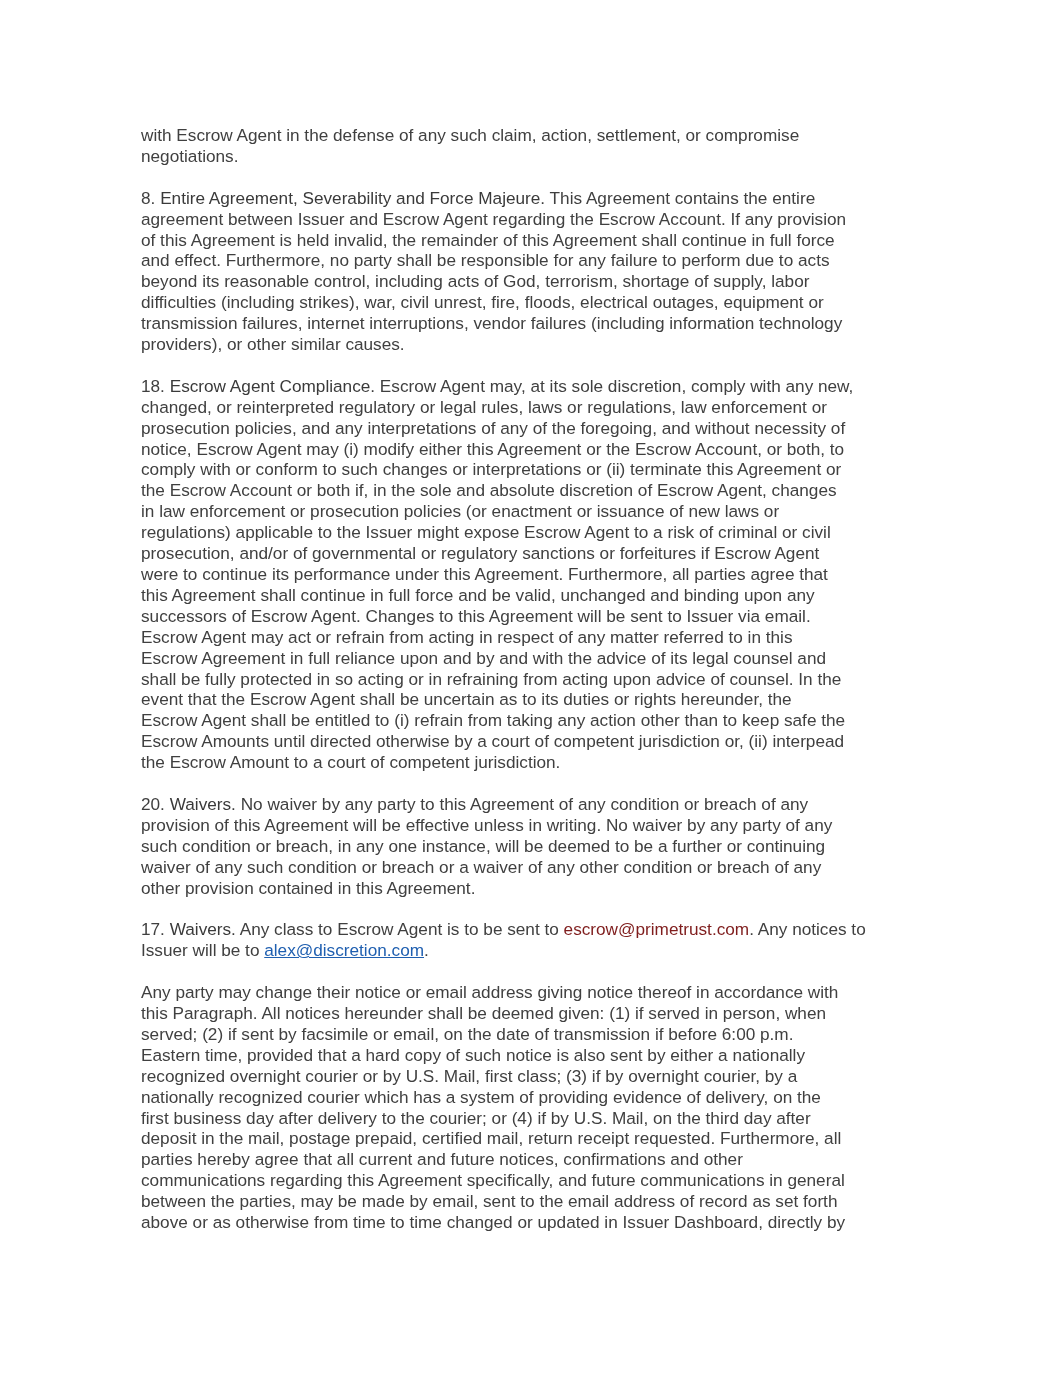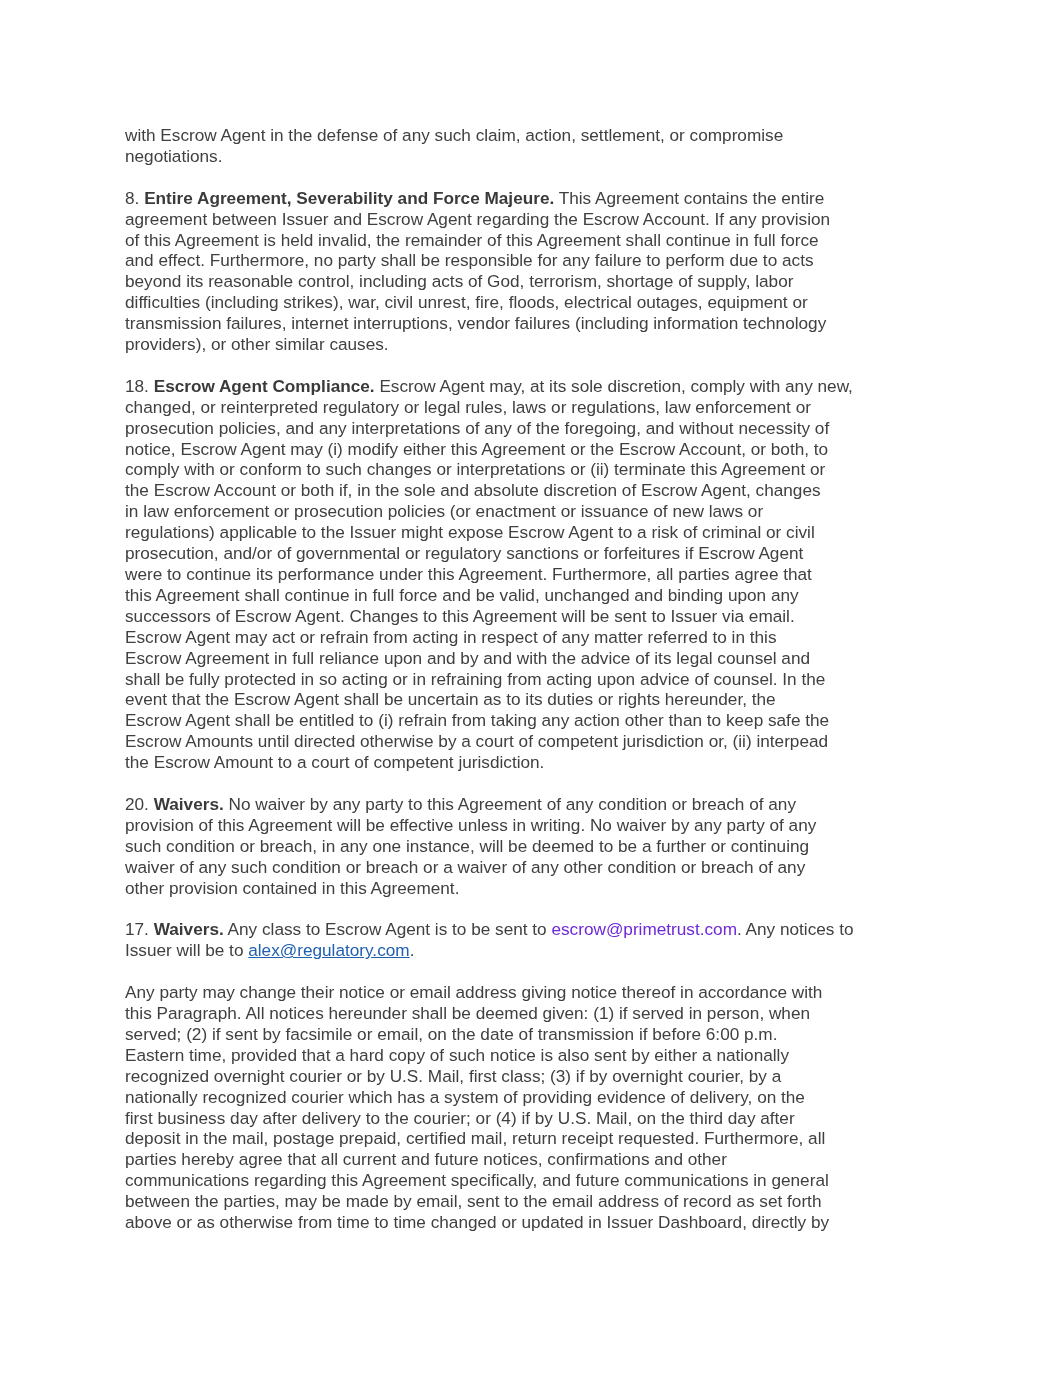--- a/index.html
+++ b/index.html
@@ -1,24 +1,24 @@
 <!DOCTYPE html>
 <html><head>
 <meta charset="utf-8">
 <style>
   html, body { margin: 0; padding: 0; background: #ffffff; }
   body { width: 1063px; height: 1375px; position: relative; overflow: hidden; }
   .page {
-    position: absolute; left: 125px; top: 125px; width: 790px;
+    position: absolute; left: 141px; top: 125px; width: 790px;
     font-family: "Liberation Sans", sans-serif;
     font-size: 17.2px; line-height: 20.9px; color: #404040;
   }
   .para { margin: 0 0 20.9px 0; white-space: pre-line; }
-  .para b { font-weight: bold; color: #3a3a3a; }
-  .link-plain { color: #6d28d9; text-decoration: none; }
+  .para b { font-weight: normal; color: #3a3a3a; }
+  .link-plain { color: #7f1d1d; text-decoration: none; }
   .link-under { color: #1f5fb0; text-decoration: underline; }
 </style>
 </head>
 <body>
 
 <div class="page">
   <p class="para">with Escrow Agent in the defense of any such claim, action, settlement, or compromise
 negotiations.</p>
 
   <p class="para"><span>8.</span> <b>Entire Agreement, Severability and Force Majeure.</b><span> This Agreement contains the entire
@@ -50,21 +50,21 @@
 Escrow Amounts until directed otherwise by a court of competent jurisdiction or, (ii) interpead
 the Escrow Amount to a court of competent jurisdiction.</span></p>
 
   <p class="para"><span>20.</span> <b>Waivers.</b><span> No waiver by any party to this Agreement of any condition or breach of any
 provision of this Agreement will be effective unless in writing. No waiver by any party of any
 such condition or breach, in any one instance, will be deemed to be a further or continuing
 waiver of any such condition or breach or a waiver of any other condition or breach of any
 other provision contained in this Agreement.</span></p>
 
   <p class="para"><span>17.</span> <b>Waivers.</b><span> Any class to Escrow Agent is to be sent to </span><a class="link-plain">escrow@primetrust.com</a><span>. Any notices to
-Issuer will be to </span><a class="link-under">alex@regulatory.com</a><span>.</span></p>
+Issuer will be to </span><a class="link-under">alex@discretion.com</a><span>.</span></p>
 
   <p class="para">Any party may change their notice or email address giving notice thereof in accordance with
 this Paragraph. All notices hereunder shall be deemed given: (1) if served in person, when
 served; (2) if sent by facsimile or email, on the date of transmission if before 6:00 p.m.
 Eastern time, provided that a hard copy of such notice is also sent by either a nationally
 recognized overnight courier or by U.S. Mail, first class; (3) if by overnight courier, by a
 nationally recognized courier which has a system of providing evidence of delivery, on the
 first business day after delivery to the courier; or (4) if by U.S. Mail, on the third day after
 deposit in the mail, postage prepaid, certified mail, return receipt requested. Furthermore, all
 parties hereby agree that all current and future notices, confirmations and other

